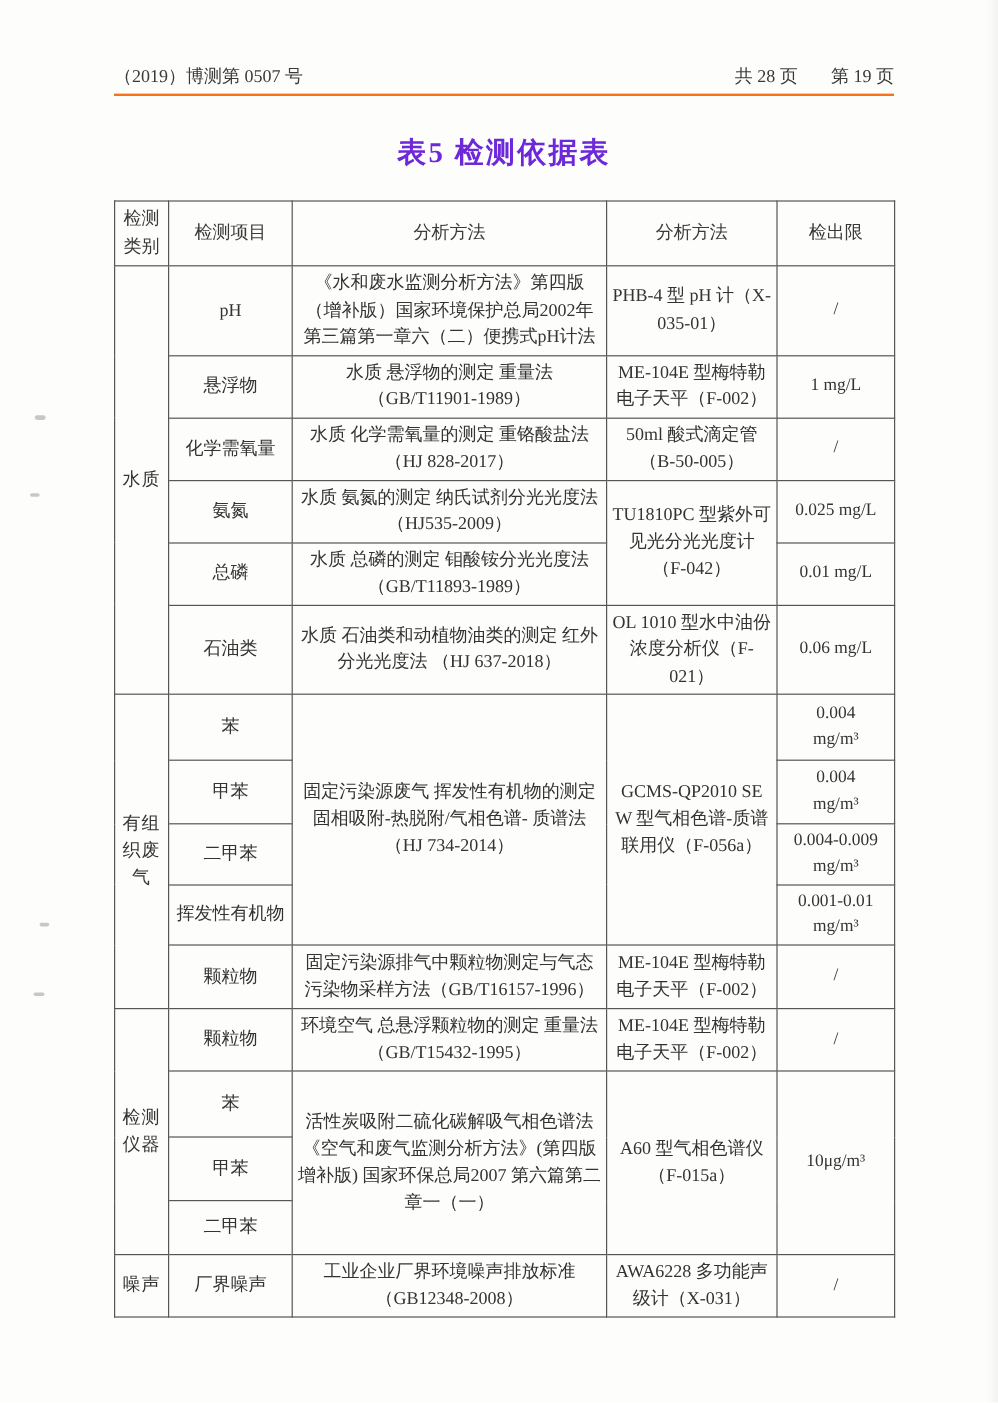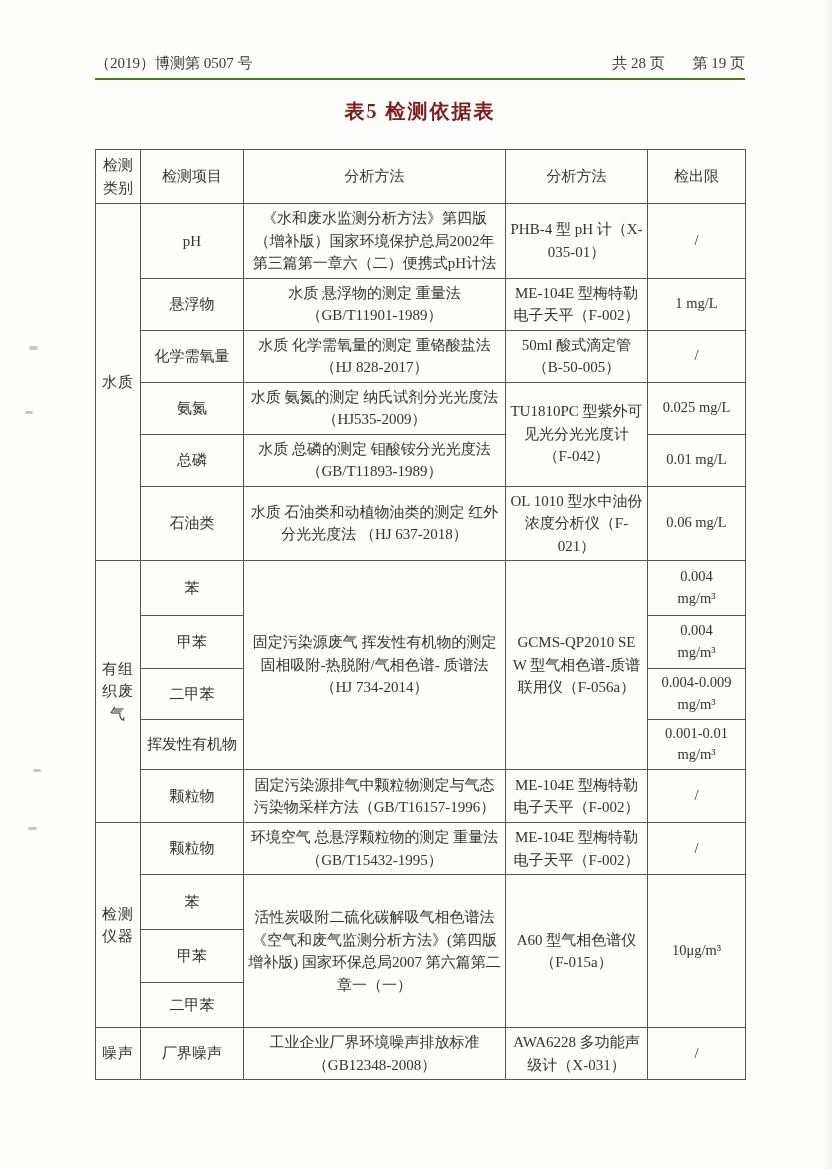--- a/index.html
+++ b/index.html
@@ -14,31 +14,31 @@
     overflow: hidden;
   }
   .content { width: 650px; margin-left: 95px; }
   .doc-header {
     display: flex;
     justify-content: space-between;
     align-items: baseline;
     padding-top: 54px;
     font-size: 15px;
     color: #3a3a3a;
-    border-bottom: 2px solid #4d7c0f;
+    border-bottom: 2px solid #f97316;
     padding-bottom: 5px;
   }
   .page-ind span { margin-left: 24px; }
   .doc-title {
     text-align: center;
-    font-size: 20px;
+    font-size: 24px;
     font-weight: bold;
-    color: #7f1d1d;
+    color: #6d28d9;
     letter-spacing: 2px;
-    margin-top: 18px;
+    margin-top: 31px;
   }
   table.main {
     margin-top: 24px;
     width: 650px;
     border-collapse: collapse;
     table-layout: fixed;
     font-size: 15px;
     color: #333333;
   }
   table.main th, table.main td {

